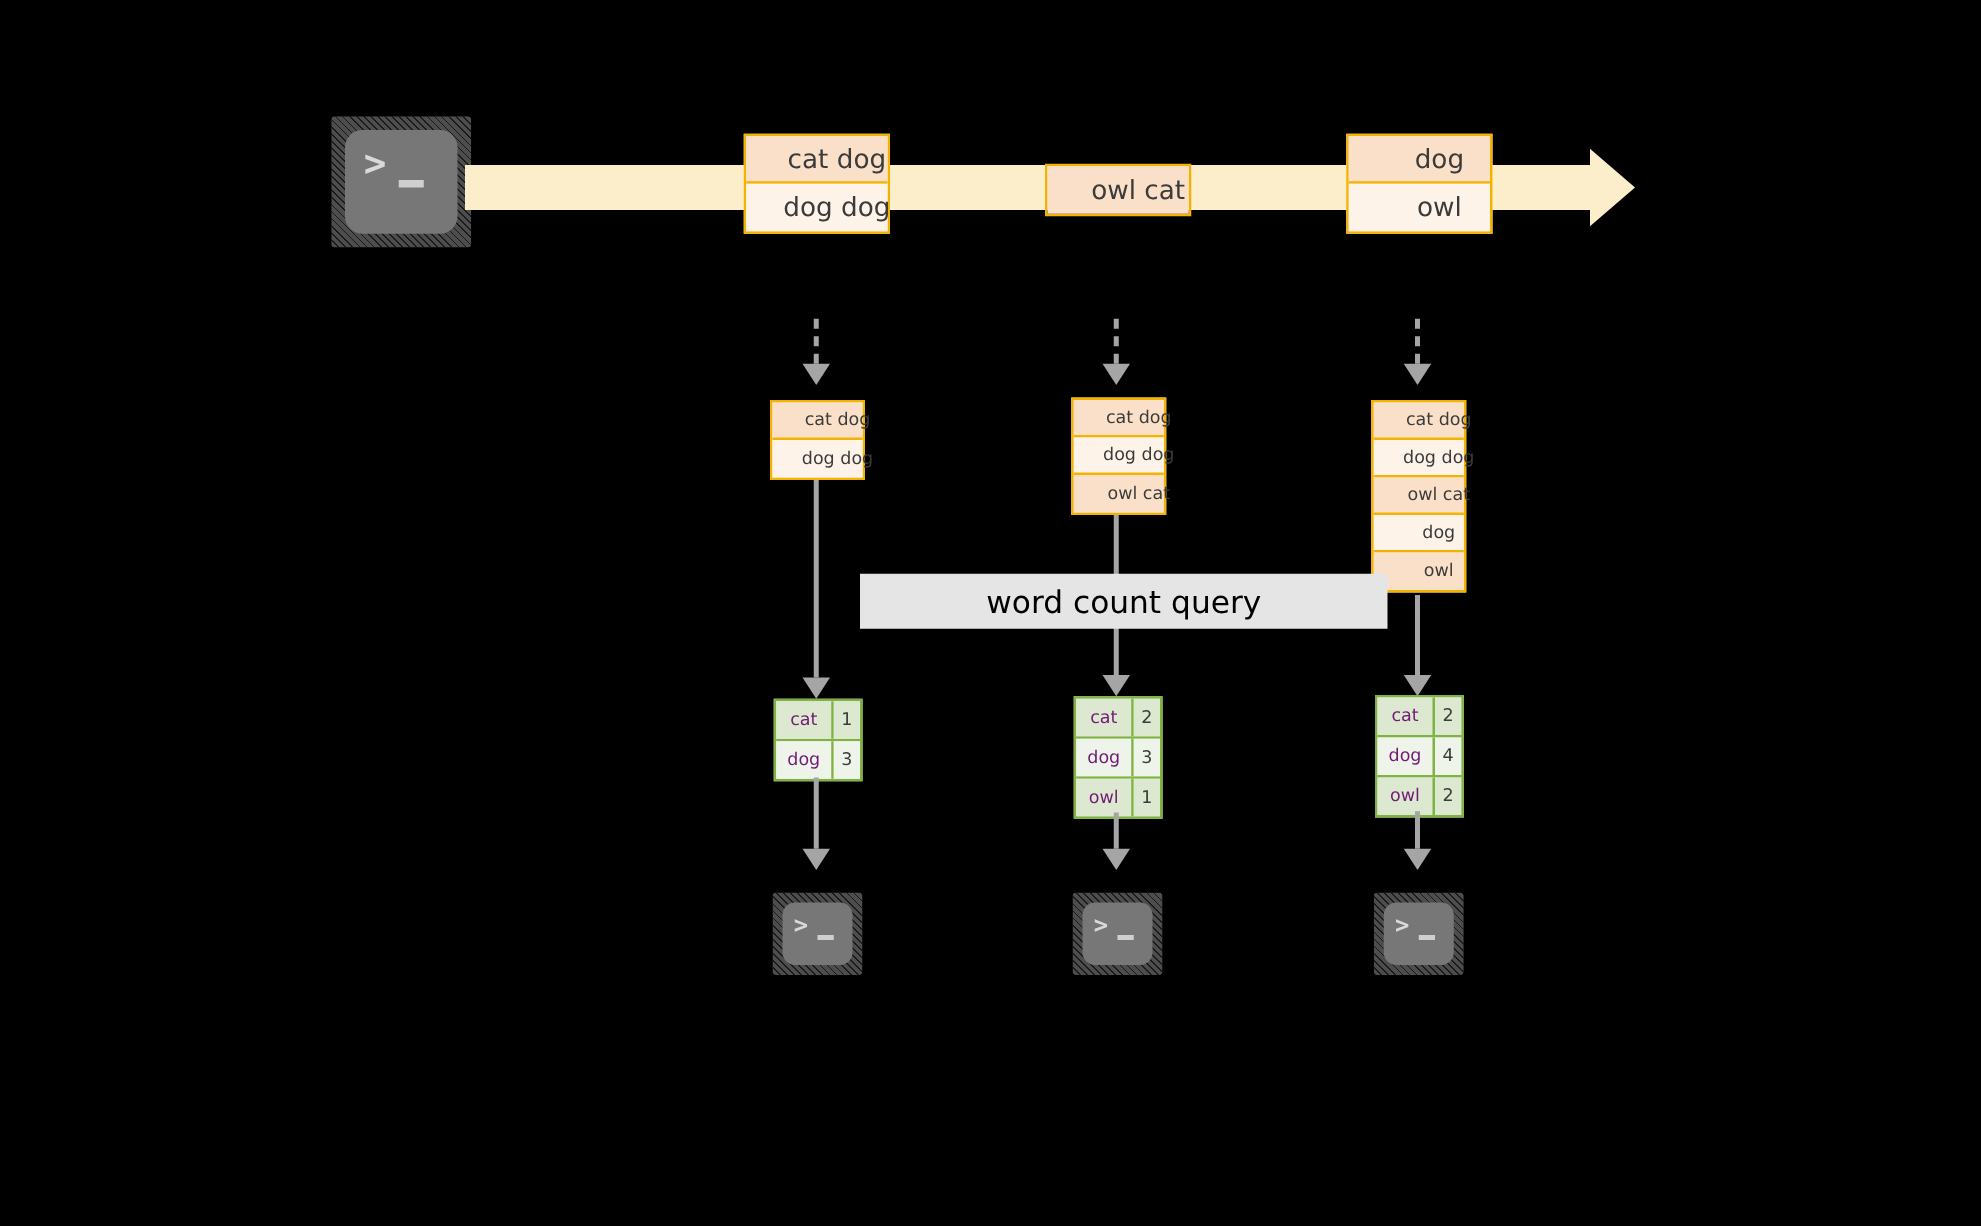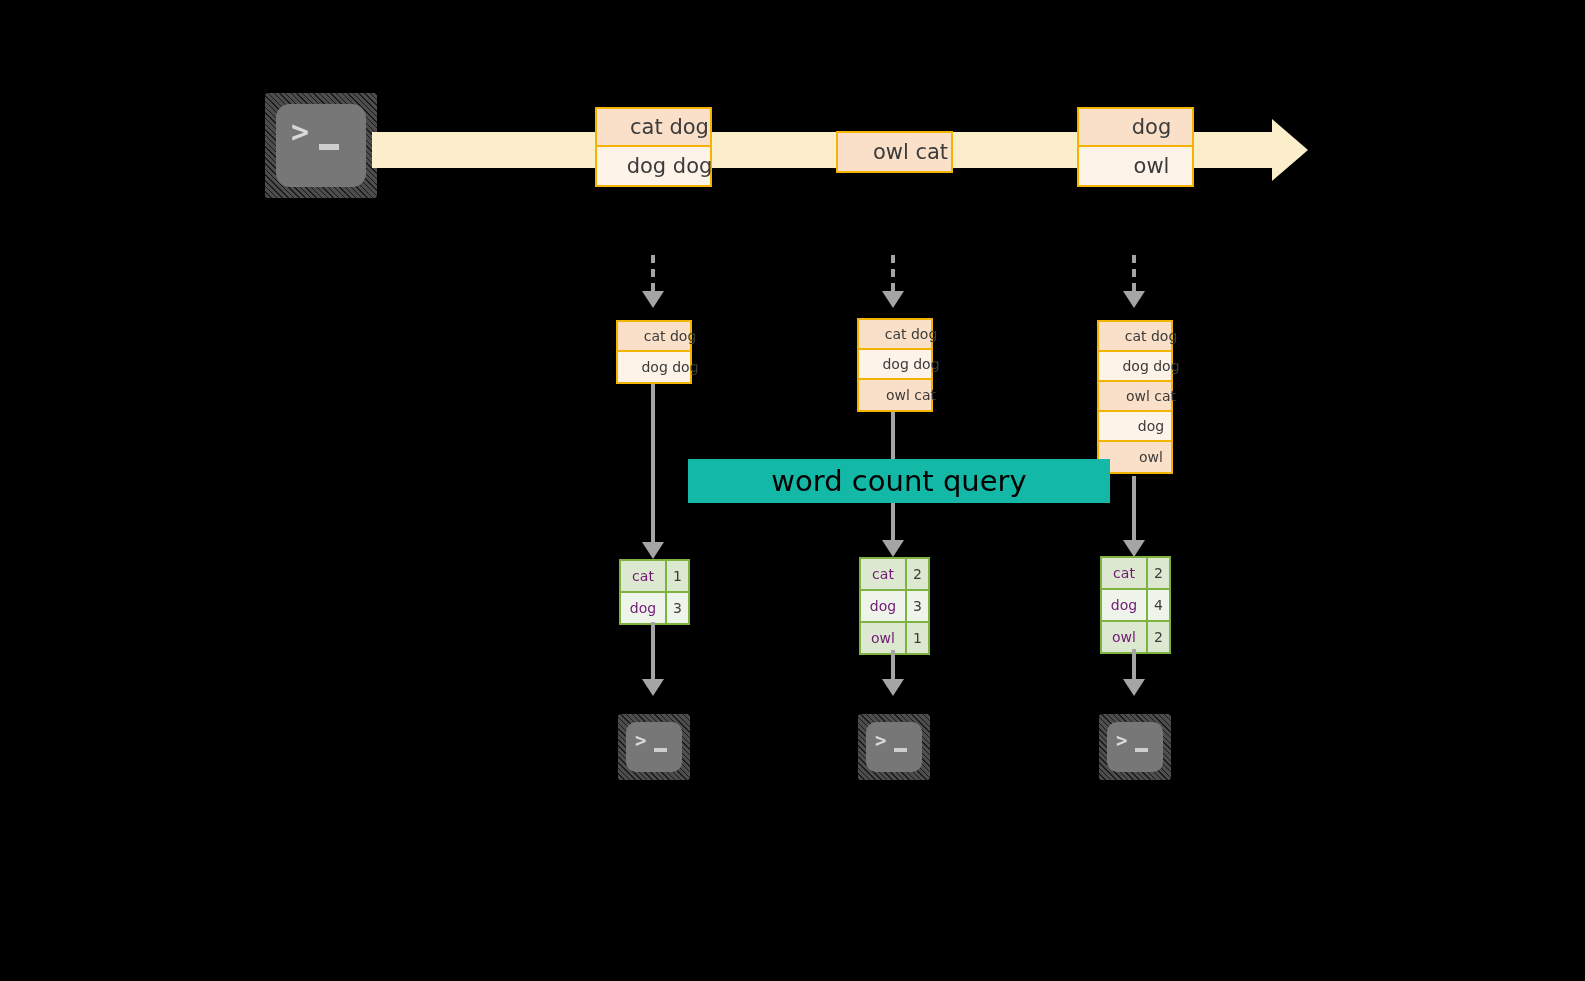--- a/index.html
+++ b/index.html
@@ -140,26 +140,26 @@
     position: absolute;
     width: 0; height: 0;
     border-left: 11px solid transparent;
     border-right: 11px solid transparent;
     border-top: 17px solid #a5a5a5;
   }
 
   
   .qlabel {
     position: absolute;
-    background: #14b8a6;
+    background: #e5e5e5;
     color: #000000;
     display: flex;
     align-items: center;
     justify-content: center;
-    font-size: 29px;
+    font-size: 25px;
     white-space: nowrap;
     z-index: 5;
   }
 </style>
 </head>
 <body>
 
 <div id="stage">
 
   <div class="term term-big" style="left:265px; top:93px; width:112px; height:105px;">

